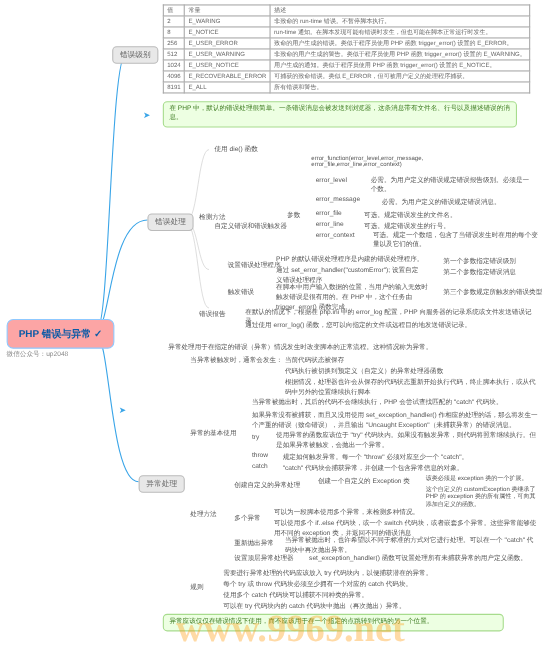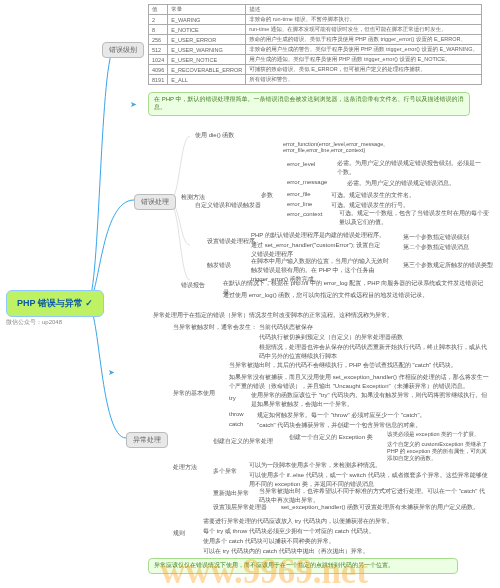--- a/index.html
+++ b/index.html
@@ -11,21 +11,21 @@
     width: 500px;
     height: 588px;
     overflow: hidden;
     position: relative;
     color: #555;
   }
   .root {
     position: absolute;
     left: 6px;
     top: 290px;
-    background: #bef264;
+    background: #fca5a5;
     border: 1px solid #8fc9ff;
     border-radius: 6px;
     padding: 6px 10px;
     font-size: 9px;
     font-weight: bold;
     color: #0a5aa6;
   }
   .sub {
     position: absolute;
     left: 6px;

